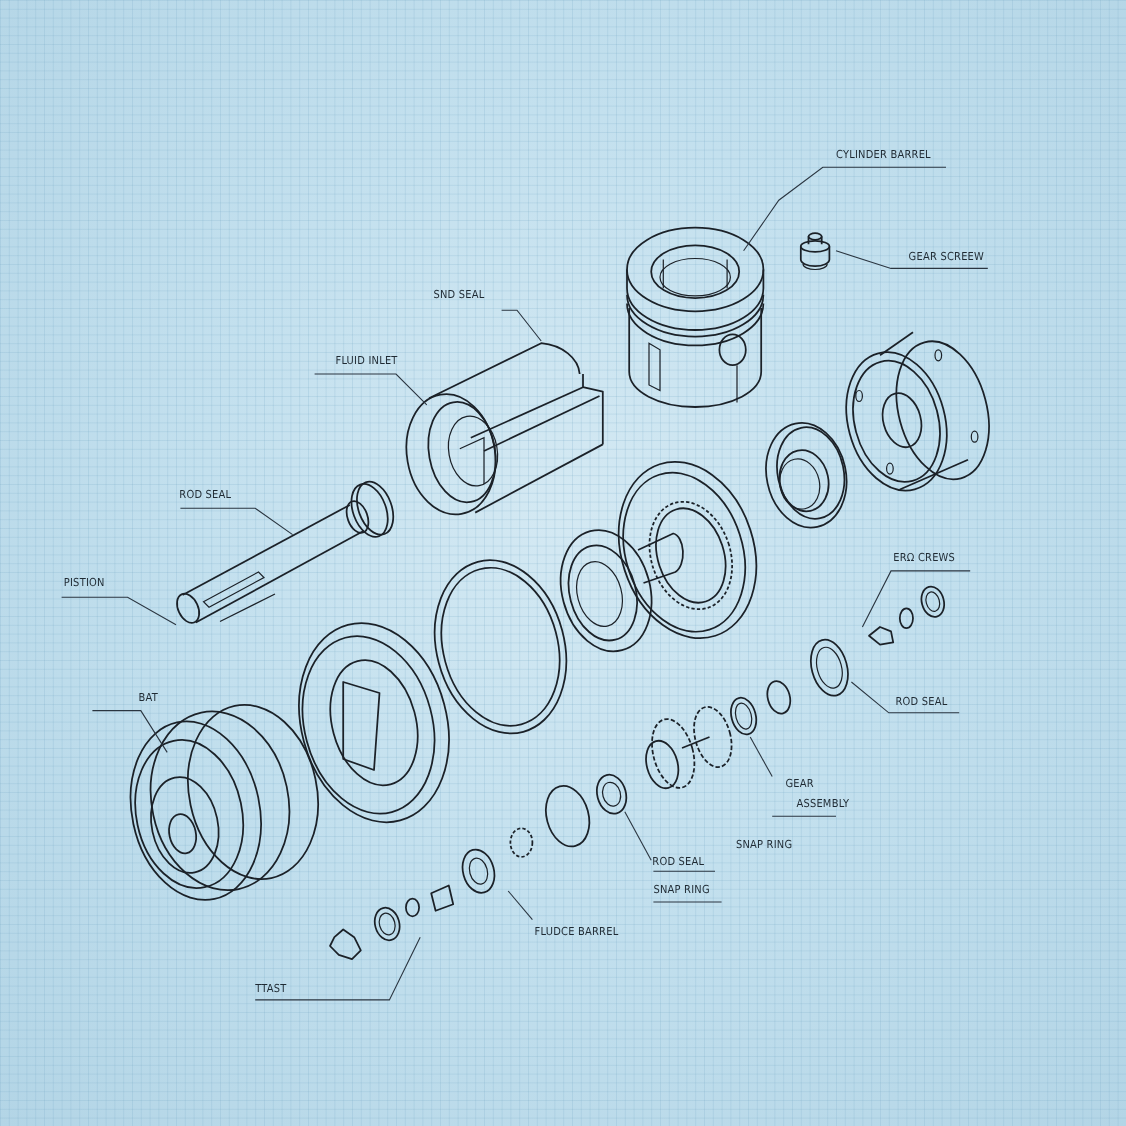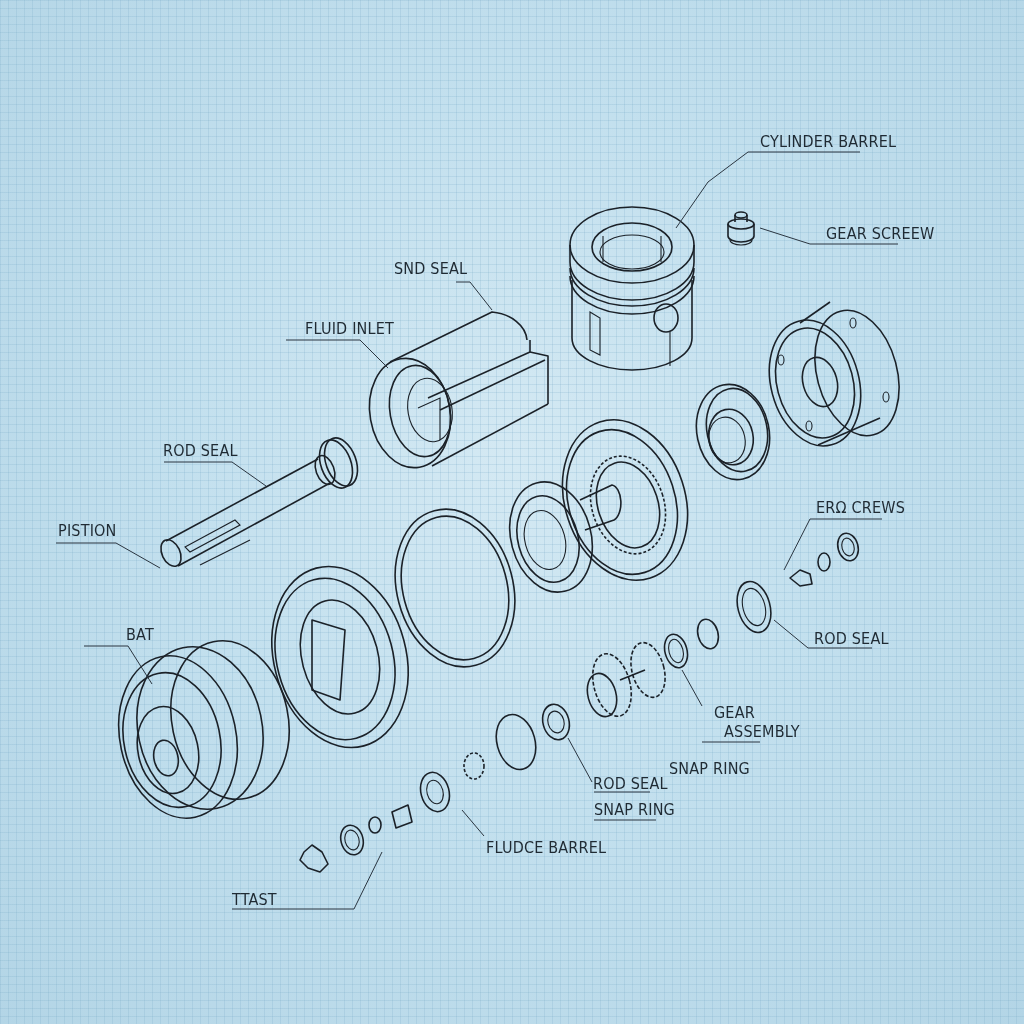--- a/index.html
+++ b/index.html
@@ -10,21 +10,21 @@
     }
     .grid {
       position: absolute; inset: 0;
       background-image:
         linear-gradient(to right, rgba(120,170,200,0.22) 1px, transparent 1px),
         linear-gradient(to bottom, rgba(120,170,200,0.22) 1px, transparent 1px);
       background-size: 8px 8px;
     }
     svg.drawing { position: absolute; left: 0; top: 0; }
     .lbl {
-      position: absolute; font-size: 16px; letter-spacing: 0.2px;
+      position: absolute; font-size: 10px; letter-spacing: 0.2px;
       color: #1f2a33; white-space: nowrap; line-height: 16px;
       font-family: "DejaVu Sans Condensed", "DejaVu Sans", sans-serif;
     }
     .part { fill: none; stroke: #1b2128; stroke-width: 1.6; stroke-linejoin: round; }
     .thin { fill: none; stroke: #1b2128; stroke-width: 1.1; }
     .lead { fill: none; stroke: #2a3540; stroke-width: 1; }
   </style>
 </head>
 <body>
 
@@ -179,21 +179,21 @@
     <polyline class="lead" points="232,909 354,909 382,852"></polyline>
   </g>
 </svg>
 
 <div class="lbl" style="left:760px;top:134px;">CYLINDER BARREL</div>
 <div class="lbl" style="left:814px;top:226px;margin-left:12px;">GEAR SCREEW</div>
 <div class="lbl" style="left:394px;top:261px;">SND SEAL</div>
 <div class="lbl" style="left:284px;top:321px;margin-left:21px;">FLUID INLET</div>
 <div class="lbl" style="left:163px;top:443px;">ROD SEAL</div>
 <div class="lbl" style="left:58px;top:523px;">PISTION</div>
-<div class="lbl" style="left:816px;top:500px;">ERΩ CREWS</div>
+<div class="lbl" style="left:779px;top:500px;padding-left:33px;">ERΩ CREWS</div>
 <div class="lbl" style="left:814px;top:631px;">ROD SEAL</div>
 <div class="lbl" style="left:83px;top:627px;margin-left:43px;">BAT</div>
 <div class="lbl" style="left:714px;top:705px;">GEAR</div>
 <div class="lbl" style="left:724px;top:724px;">ASSEMBLY</div>
 <div class="lbl" style="left:669px;top:761px;">SNAP RING</div>
 <div class="lbl" style="left:593px;top:776px;">ROD SEAL</div>
 <div class="lbl" style="left:594px;top:802px;">SNAP RING</div>
 <div class="lbl" style="left:486px;top:840px;">FLUDCE BARREL</div>
 <div class="lbl" style="left:232px;top:892px;">TTAST</div>
 

